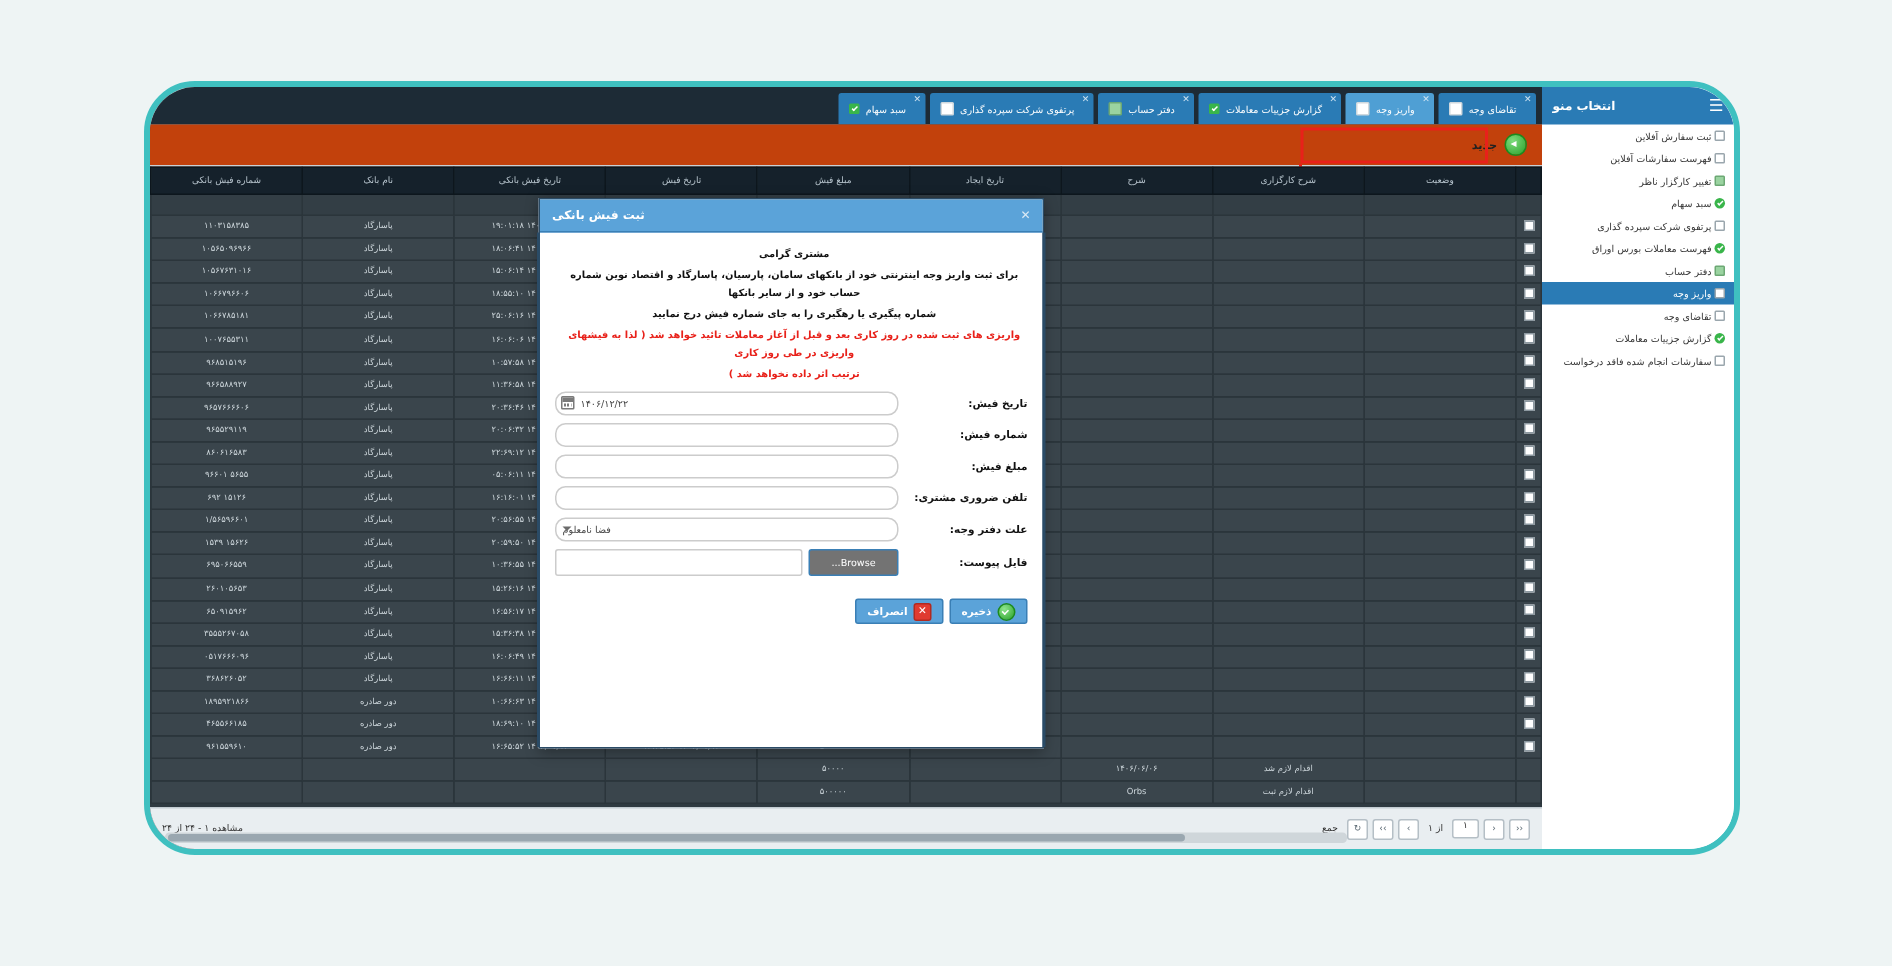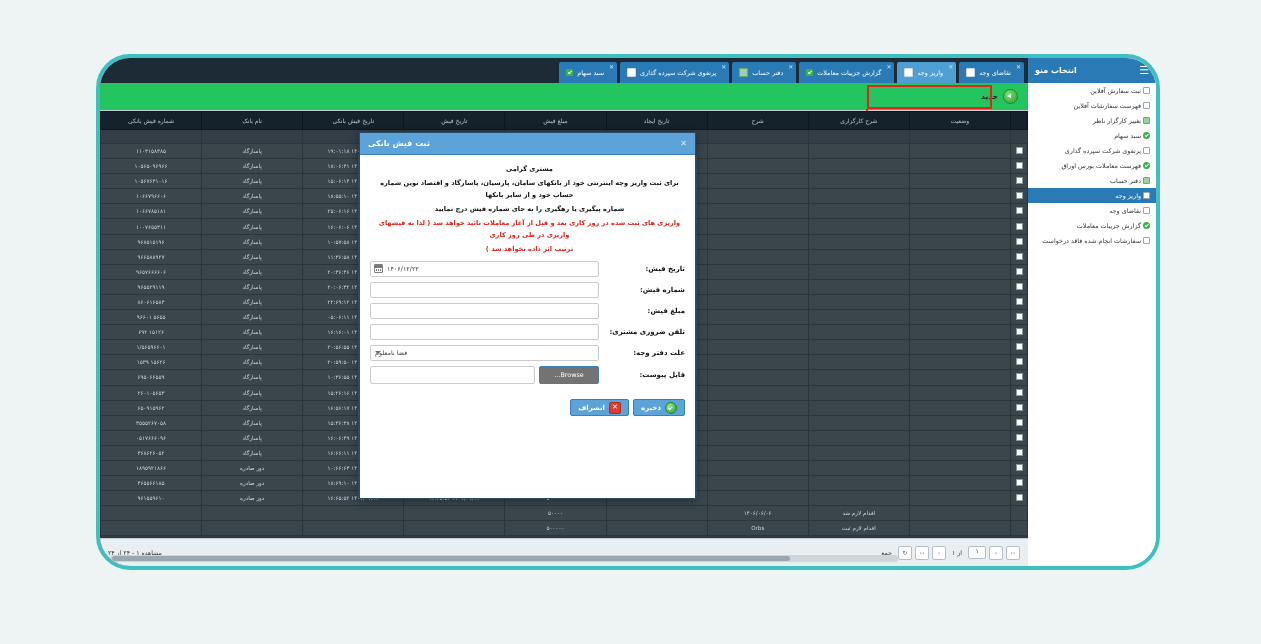--- a/index.html
+++ b/index.html
@@ -80,21 +80,21 @@
   .tab .tab-ic{width:7px;height:7px;flex:0 0 7px;border-radius:1px;display:inline-block;}
   .tab .ic-box{border:1px solid #cfd8dd;background:#fff;}
 
   
   #content{
     position:absolute;right:128px;top:25px;left:0;bottom:0;
     background:#2f3a41;
   }
   
   #toolbar{
-    height:28px;background:#22c55e;border-bottom:1px solid #c9d0d5;
+    height:28px;background:#c2410c;border-bottom:1px solid #c9d0d5;
     display:flex;align-items:center;justify-content:flex-start;
     padding:0 6px;box-sizing:border-box;
   }
   #new-btn{
     display:flex;align-items:center;gap:5px;
     font-size:7.5px;color:#222;font-weight:bold;
     padding:2px 4px;cursor:pointer;
   }
   .green-circle{
     width:13px;height:13px;border-radius:50%;
@@ -180,21 +180,21 @@
     margin-bottom:5px;
   }
   .flabel{
     width:86px;flex:0 0 86px;
     font-size:7px;font-weight:bold;color:#111;
     padding-left:6px;box-sizing:border-box;
   }
   .fctrl{flex:1;position:relative;}
   .finput{
     width:100%;height:16px;box-sizing:border-box;
-    border:1px solid #ccc;background:#fff;border-radius:2px;
+    border:1px solid #ccc;background:#fff;border-radius:7px;
     font-size:6.4px;color:#444;
     padding:0 18px 0 4px;
     display:flex;align-items:center;justify-content:flex-end;
   }
   .finput.with-cal{padding-left:16px;}
   .cal-ic{
     position:absolute;left:4px;top:3px;width:9px;height:9px;
     border:1px solid #7a7a7a;background:#fff;border-radius:1px;
     box-sizing:border-box;
   }

